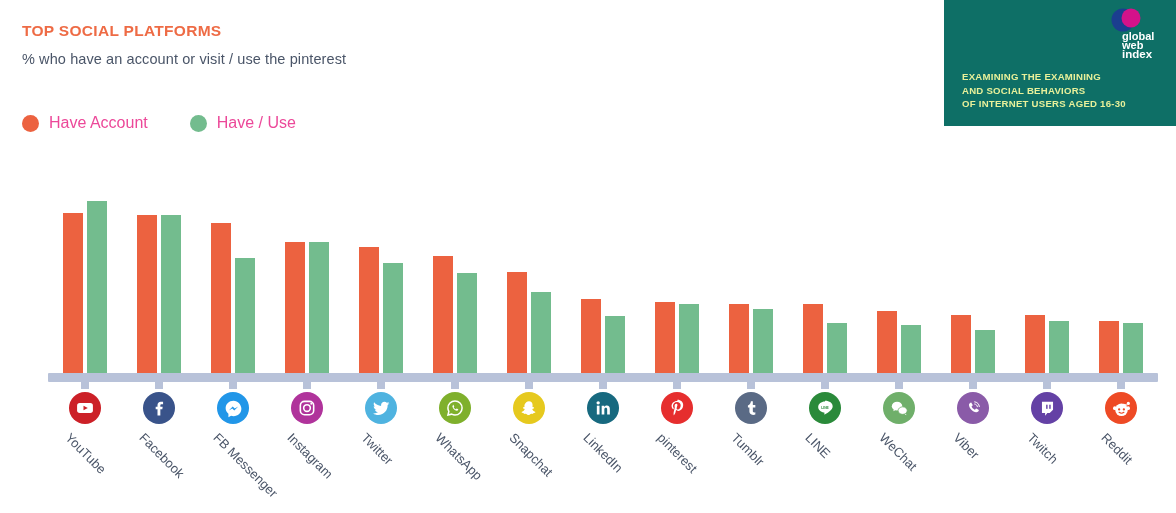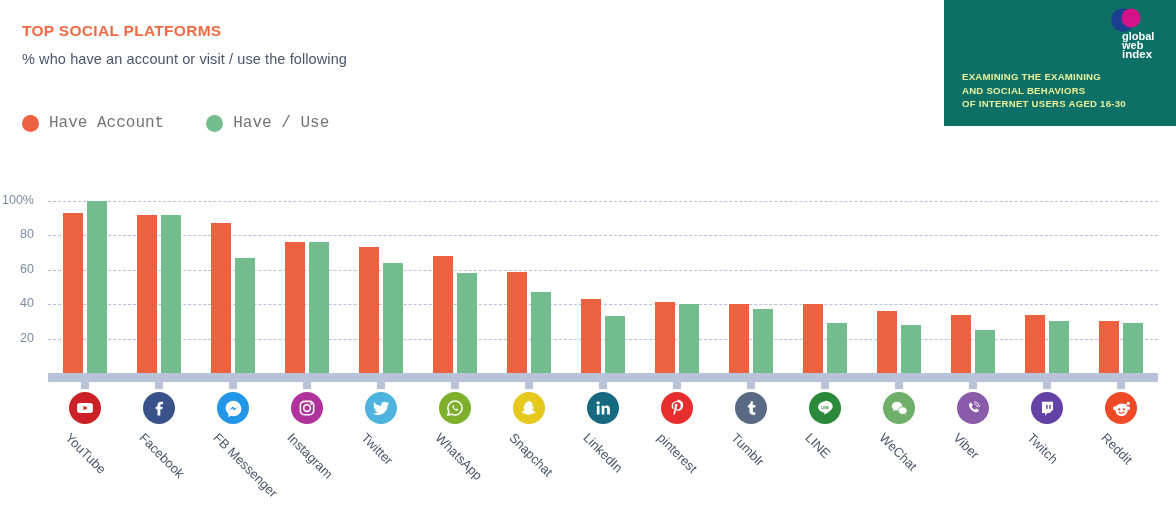--- a/index.html
+++ b/index.html
@@ -49,22 +49,21 @@
     gap: 10px;
   }
   .legend-dot {
     width: 17px;
     height: 17px;
     border-radius: 50%;
     display: block;
   }
   .legend-label {
     font-size: 16px;
-    color: #737373;
-    font-family: Liberation Mono, monospace;
+    color: #ec4899;
   }
 
   
   #brand-panel {
     position: absolute;
     right: 0;
     top: 0;
     width: 232px;
     height: 126px;
     background: #0E6F66;
@@ -209,21 +208,21 @@
     color: #4A5568;
     white-space: nowrap;
     transform-origin: left top;
     transform: rotate(45deg);
   }
 </style>
 </head>
 <body>
 
 <div id="chart-title">TOP SOCIAL PLATFORMS</div>
-<div id="chart-subtitle">% who have an account or visit / use the following</div>
+<div id="chart-subtitle">% who have an account or visit / use the pinterest</div>
 
 <div id="legend">
   <div class="legend-item">
     <span class="legend-dot" style="background:#EC6240"></span>
     <span class="legend-label">Have Account</span>
   </div>
   <div class="legend-item">
     <span class="legend-dot" style="background:#73BC8E"></span>
     <span class="legend-label">Have / Use</span>
   </div>
@@ -239,32 +238,20 @@
     <circle cx="19" cy="13" r="11.5" fill="#1B3E8F"></circle>
     <circle cx="27" cy="11" r="9.5" fill="#D4128A"></circle>
     <path d="M19 1.5 A11.5 11.5 0 0 1 19 24.5 A9 9 0 0 0 19 1.5 Z" fill="#3FA9E0"></path>
     <text class="logo-txt" x="18" y="33" font-size="11">global</text>
     <text class="logo-txt" x="18" y="42" font-size="11">web</text>
     <text class="logo-txt" x="18" y="51" font-size="11.5">index</text>
   </svg>
 </div>
 
 <div id="plot">
-  <div id="grid-layer">
-      <div class="gridline" style="top: 0px;"></div>
-      <div class="ytick" style="top: -8px;">100%</div>
-      <div class="gridline" style="top: 34.4px;"></div>
-      <div class="ytick" style="top: 26.4px;">80</div>
-      <div class="gridline" style="top: 68.8px;"></div>
-      <div class="ytick" style="top: 60.8px;">60</div>
-      <div class="gridline" style="top: 103.2px;"></div>
-      <div class="ytick" style="top: 95.2px;">40</div>
-      <div class="gridline" style="top: 137.6px;"></div>
-      <div class="ytick" style="top: 129.6px;">20</div>
-    </div>
   <div id="bars-layer">
       <div class="group" style="left: 15px; width: 44px;">
         <div class="bar acct" title="YouTube — Have Account: 93%" style="height: 159.96px; background: rgb(236, 98, 64);"></div>
         <div class="bar use" title="YouTube — Visit / Use: 100%" style="height: 172px; background: rgb(115, 188, 142);"></div>
       </div>
       <div class="group" style="left: 89px; width: 44px;">
         <div class="bar acct" title="Facebook — Have Account: 92%" style="height: 158.24px; background: rgb(236, 98, 64);"></div>
         <div class="bar use" title="Facebook — Visit / Use: 92%" style="height: 158.24px; background: rgb(115, 188, 142);"></div>
       </div>
       <div class="group" style="left: 163px; width: 44px;">

